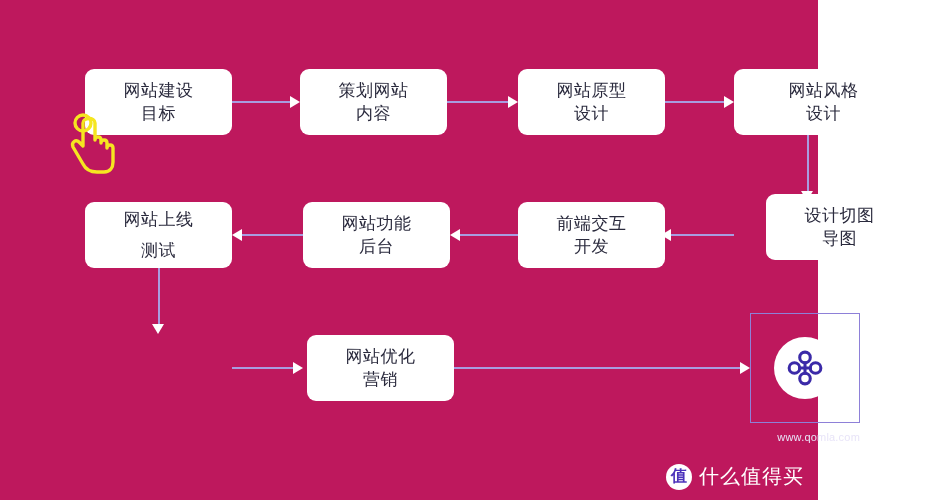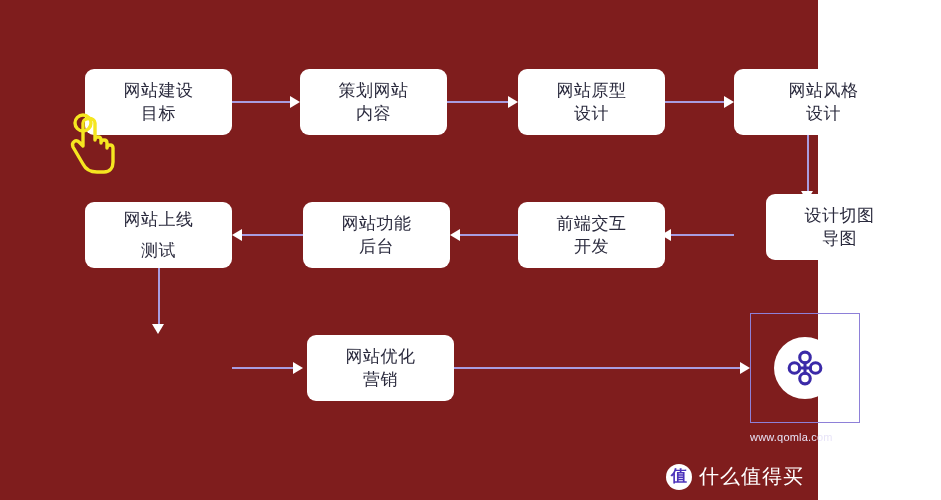--- a/index.html
+++ b/index.html
@@ -9,21 +9,21 @@
   body {
     width: 941px;
     height: 500px;
     overflow: hidden;
     font-family: "Liberation Sans", "DejaVu Sans", sans-serif;
   }
   #canvas {
     position: relative;
     width: 818px;
     height: 500px;
-    background: #7f1d1d;
+    background: #be185d;
   }
   .node {
     position: absolute;
     width: 147px;
     height: 66px;
     background: #ffffff;
     border-radius: 9px;
     display: flex;
     flex-direction: column;
     align-items: center;
@@ -110,21 +110,21 @@
     background: #ffffff;
     display: flex;
     align-items: center;
     justify-content: center;
   }
   #logo-url {
     position: absolute;
     left: 750px;
     top: 431px;
     width: 110px;
-    text-align: left;
+    text-align: right;
     color: #e8e4f8;
     font-size: 11px;
     letter-spacing: 0.2px;
     z-index: 3;
   }
 
   
   #caption {
     position: absolute;
     left: 0;

